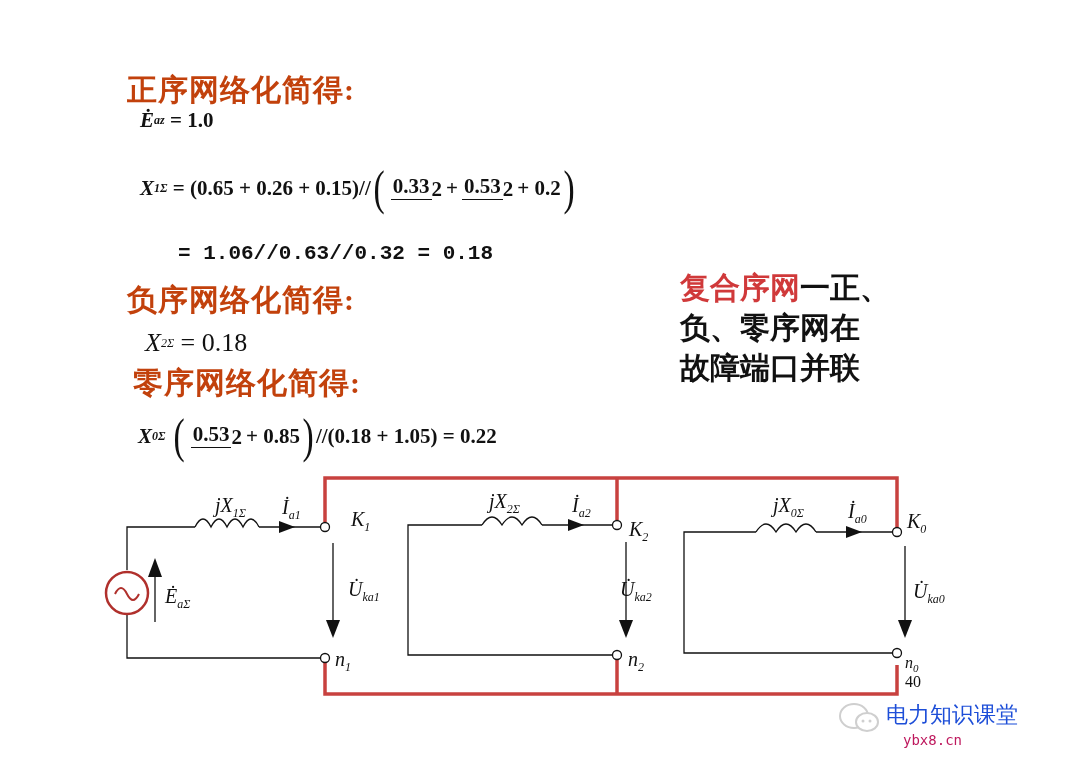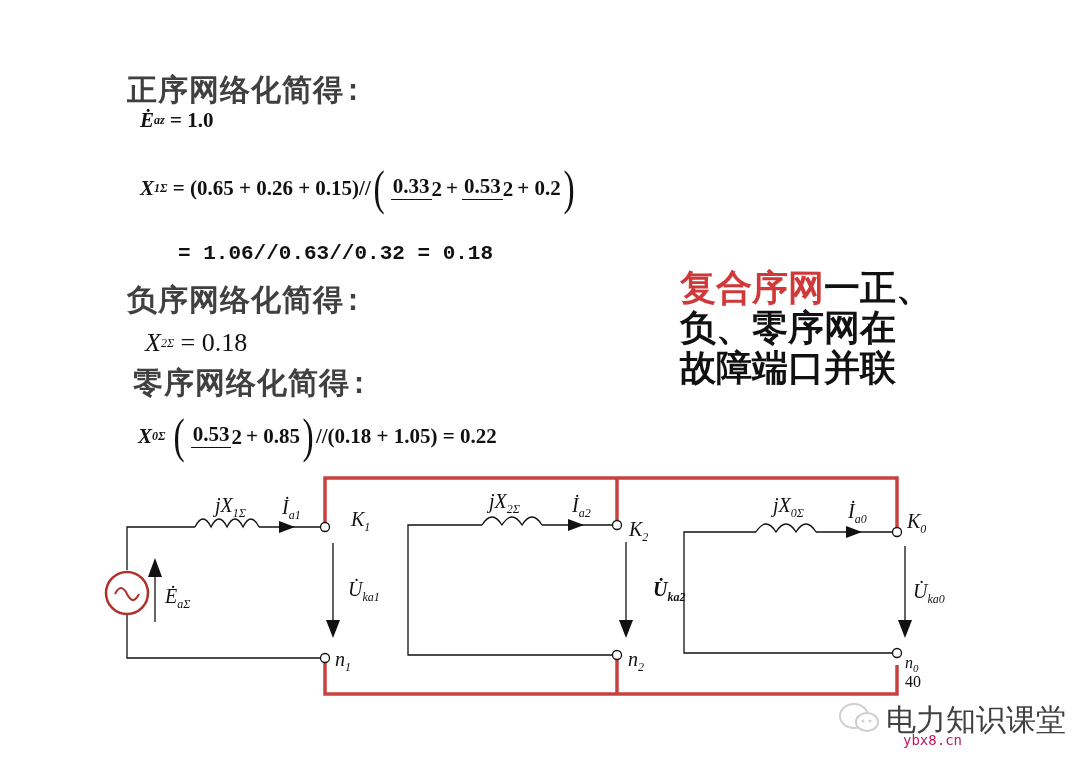--- a/index.html
+++ b/index.html
@@ -1,28 +1,28 @@
 <!DOCTYPE html>
 <html><head>
   <meta charset="utf-8">
   <style>
     html, body { margin:0; padding:0; background:#ffffff; }
     body { width:1080px; height:764px; position:relative; overflow:hidden; font-family:"DejaVu Serif", serif; color:#111; }
     .abs { position:absolute; }
-    .heading { font-family:Liberation Mono, monospace; font-weight:bold; color:#404040; font-size:30px; letter-spacing:1px; white-space:nowrap; }
+    .heading { font-family:Liberation Serif, serif; font-weight:bold; color:#c2410c; font-size:30px; letter-spacing:1px; white-space:nowrap; }
     .eq { font-family:"Liberation Serif", serif; font-weight:bold; font-size:21px; white-space:nowrap; color:#111; display:flex; align-items:center; }
     .eq i { font-style:italic; }
     .eq sub { font-size:12px; vertical-align:-4px; font-style:italic; }
     .frac { display:inline-flex; flex-direction:row; align-items:center; margin:0 4px; line-height:1; }
     .frac .num { border-bottom:1.5px solid #111; padding:0 2px 2px; }
     .frac .den { padding-top:2px; }
     .paren { font-size:48px; font-weight:normal; line-height:1; transform:scaleX(0.7); display:inline-block; }
-    .note { font-family:"DejaVu Sans", sans-serif; font-weight:bold; font-size:36px; line-height:40px; color:#111; white-space:nowrap; }
+    .note { font-family:"DejaVu Sans", sans-serif; font-weight:bold; font-size:30px; line-height:40px; color:#111; white-space:nowrap; }
     .note .red { color:#d0393a; }
-    .watermark { font-family:"DejaVu Sans", sans-serif; font-size:30px; color:#404040; white-space:nowrap; }
+    .watermark { font-family:"DejaVu Sans", sans-serif; font-size:22px; color:#1d4ed8; white-space:nowrap; }
     .site { font-family:"DejaVu Sans Mono", monospace; font-size:14px; color:#be185d; }
   </style>
 </head>
 <body>
 
 <div class="abs heading" style="left:127px; top:70px;">正序网络化简得:</div>
 <div class="abs eq" style="left:140px; top:108px;">
   <i>Ė</i><sub>az</sub>&nbsp;<span>= 1.0</span>
 </div>
 <div class="abs eq" style="left:140px; top:158px; height:60px;">
@@ -125,21 +125,21 @@
 
   <div class="abs" style="left:215px; top:494px;"><span>jX</span><sub style="font-size:12px;">1Σ</sub></div>
   <div class="abs" style="left:282px; top:496px;"><span>İ</span><sub style="font-size:12px;">a1</sub></div>
   <div class="abs" style="left:333px; top:508px;margin-left:18px;"><span>K</span><sub style="font-size:12px;">1</sub></div>
   <div class="abs" style="left:348px; top:578px;"><span>U̇</span><sub style="font-size:12px;">ka1</sub></div>
   <div class="abs" style="left:335px; top:648px;"><span>n</span><sub style="font-size:12px;">1</sub></div>
 
   <div class="abs" style="left:489px; top:490px;"><span>jX</span><sub style="font-size:12px;">2Σ</sub></div>
   <div class="abs" style="left:572px; top:494px;"><span>İ</span><sub style="font-size:12px;">a2</sub></div>
   <div class="abs" style="left:629px; top:518px;"><span>K</span><sub style="font-size:12px;">2</sub></div>
-  <div class="abs" style="left:653px; top:578px;font-weight:bold;"><span>U̇</span><sub style="font-size:12px;">ka2</sub></div>
+  <div class="abs" style="left:620px; top:578px;"><span>U̇</span><sub style="font-size:12px;">ka2</sub></div>
   <div class="abs" style="left:628px; top:648px;"><span>n</span><sub style="font-size:12px;">2</sub></div>
 
   <div class="abs" style="left:773px; top:494px;"><span>jX</span><sub style="font-size:12px;">0Σ</sub></div>
   <div class="abs" style="left:848px; top:500px;"><span>İ</span><sub style="font-size:12px;">a0</sub></div>
   <div class="abs" style="left:907px; top:510px;"><span>K</span><sub style="font-size:12px;">0</sub></div>
   <div class="abs" style="left:913px; top:580px;"><span>U̇</span><sub style="font-size:12px;">ka0</sub></div>
   <div class="abs" style="left:905px; top:654px; font-size:16px;"><span>n</span><sub style="font-size:11px;">0</sub></div>
   <div class="abs" style="left:905px; top:673px; font-style:normal; font-size:16px;">40</div>
 </div>
 

